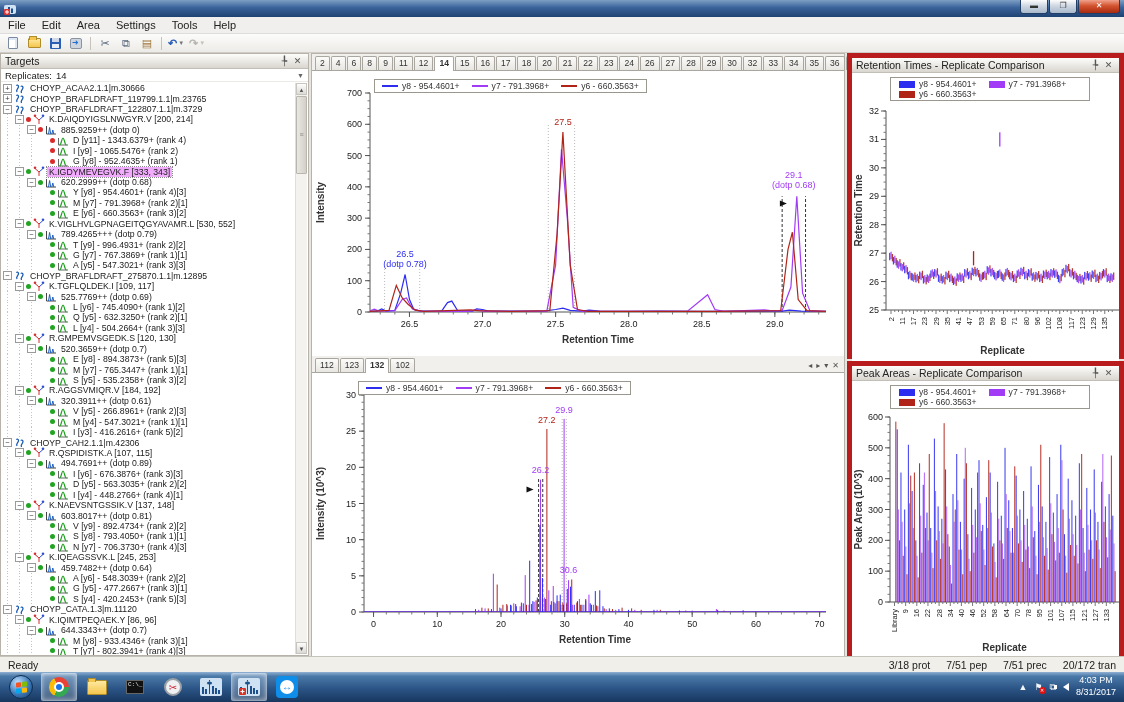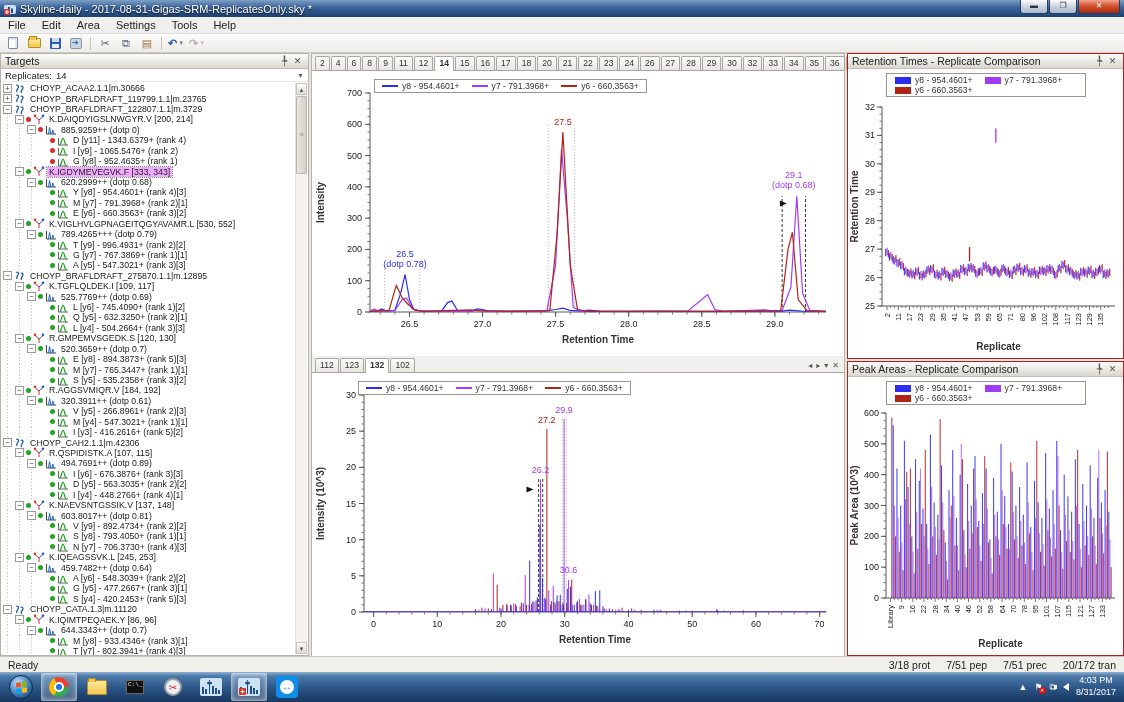--- a/index.html
+++ b/index.html
@@ -80,21 +80,21 @@
   .chartbox{position:relative;background:#fff}
   svg text{font-family:"Liberation Sans",sans-serif}
   .leg{position:absolute;border:1px solid #9a978f;background:#fff;display:flex;align-items:center;
     font-size:8.6px;color:#333;padding:1px 7px;gap:12px;z-index:5}
   .leg .it{display:flex;align-items:center;gap:4px}
   .swl{width:16px;height:2px}
   .leg2{flex-wrap:wrap;width:200px;column-gap:12px;row-gap:0;padding:1px 8px}
   .sw{width:16px;height:7px}
   
   #right{position:absolute;left:847px;right:0;top:0;bottom:0}
-  .rpanel{position:absolute;left:0;right:0;background:#fff;border:1px solid #b91c1c}
+  .rpanel{position:absolute;left:0;right:0;background:#fff;border:5px solid #b91c1c}
   #rt-panel{top:0;height:306px}
   #pa-panel{top:308px;bottom:0}
   
   #statusbar{position:absolute;bottom:30px;left:0;right:0;height:16px;background:#f0efe9;
     border-top:1px solid #c6c3bb;font-size:10.5px;display:flex;align-items:center;padding:0 8px;color:#222}
   .stat-right{margin-left:auto;display:flex;gap:16px}
   
   #taskbar{position:absolute;bottom:0;left:0;right:0;height:30px;display:flex;align-items:center;padding-left:2px;
     background:linear-gradient(#8fb0d2,#4a79a8 14%,#2b5586 55%,#17375e)}
   .tbtn{width:36px;height:28px;margin:0 1px;display:flex;align-items:center;justify-content:center;border-radius:2px;flex:none}
@@ -127,21 +127,20 @@
 
 <div id="titlebar">
   <span class="app-ico">
     <svg width="12" height="12">
         <rect x="0" y="2" width="12" height="9" rx="2" fill="#cfe2f3"></rect>
         <path d="M1 10 V6 H3 V10 M4 10 V4 H6 V10 M7 10 V5.5 H9 V10" fill="#1d4f8c"></path>
         <rect x="0" y="6" width="6" height="6" rx="1" fill="#d33"></rect>
         <path d="M3 7 v4 M1 9 h4" stroke="#fff" stroke-width="1"></path>
       </svg>
   </span>
-  <span>Skyline-daily - 2017-08-31-Gigas-SRM-ReplicatesOnly.sky *</span>
   <span id="winbtns">
     <span class="wb">▬</span>
     <span class="wb">❐</span>
     <span class="wb close">✕</span>
   </span>
 </div>
 
 <div id="menubar">
     <span class="menu-item">File</span>
     <span class="menu-item">Edit</span>

